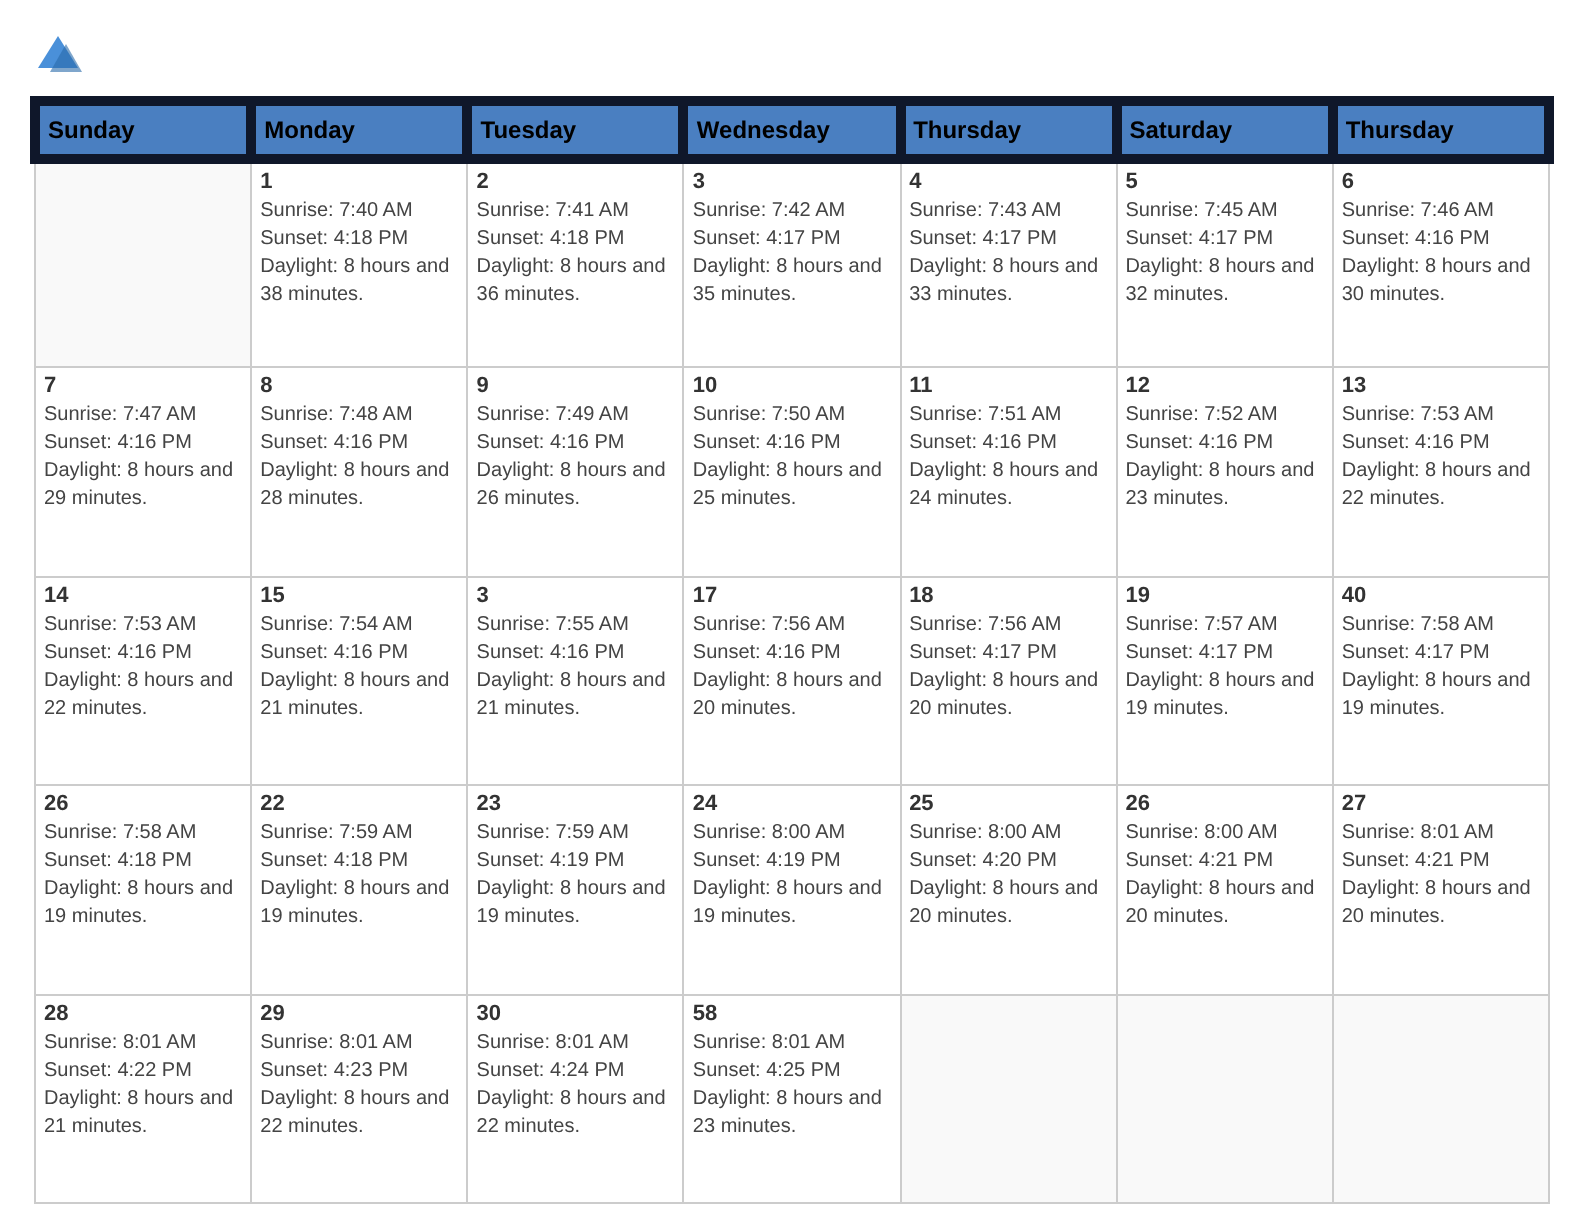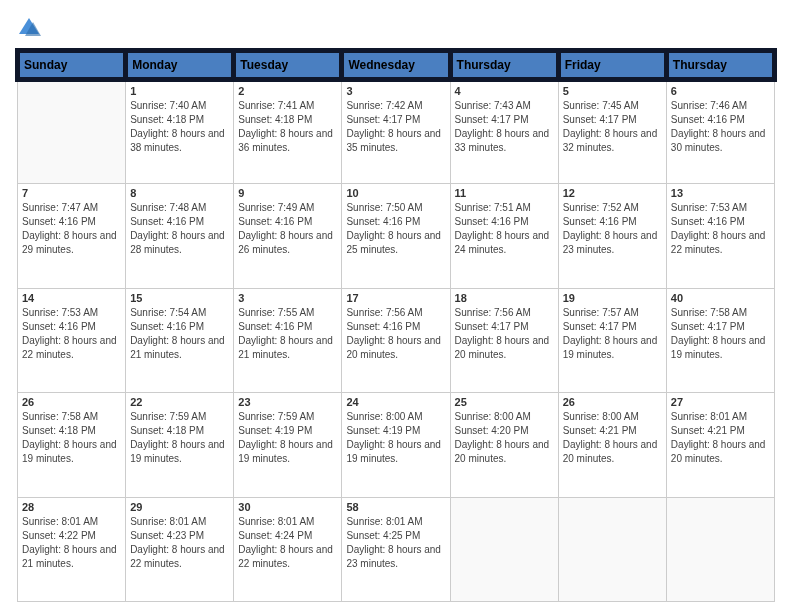--- a/index.html
+++ b/index.html
@@ -126,21 +126,21 @@
   </div>
 
   <table class="calendar">
     <thead>
       <tr>
       <th>Sunday</th>
           <th>Monday</th>
           <th>Tuesday</th>
           <th>Wednesday</th>
           <th>Thursday</th>
-          <th>Friday</th>
+          <th>Saturday</th>
           <th>Thursday</th>
         </tr>
     </thead>
     <tbody id="calendar-body">
     <tr class="week-row">
           <td class="empty"></td>
           <td>
             <span class="day-num">1</span>
             <div class="cell-content">Sunrise: 7:40 AM<br>Sunset: 4:18 PM<br>Daylight: 8 hours and 38 minutes.</div>
           </td>

